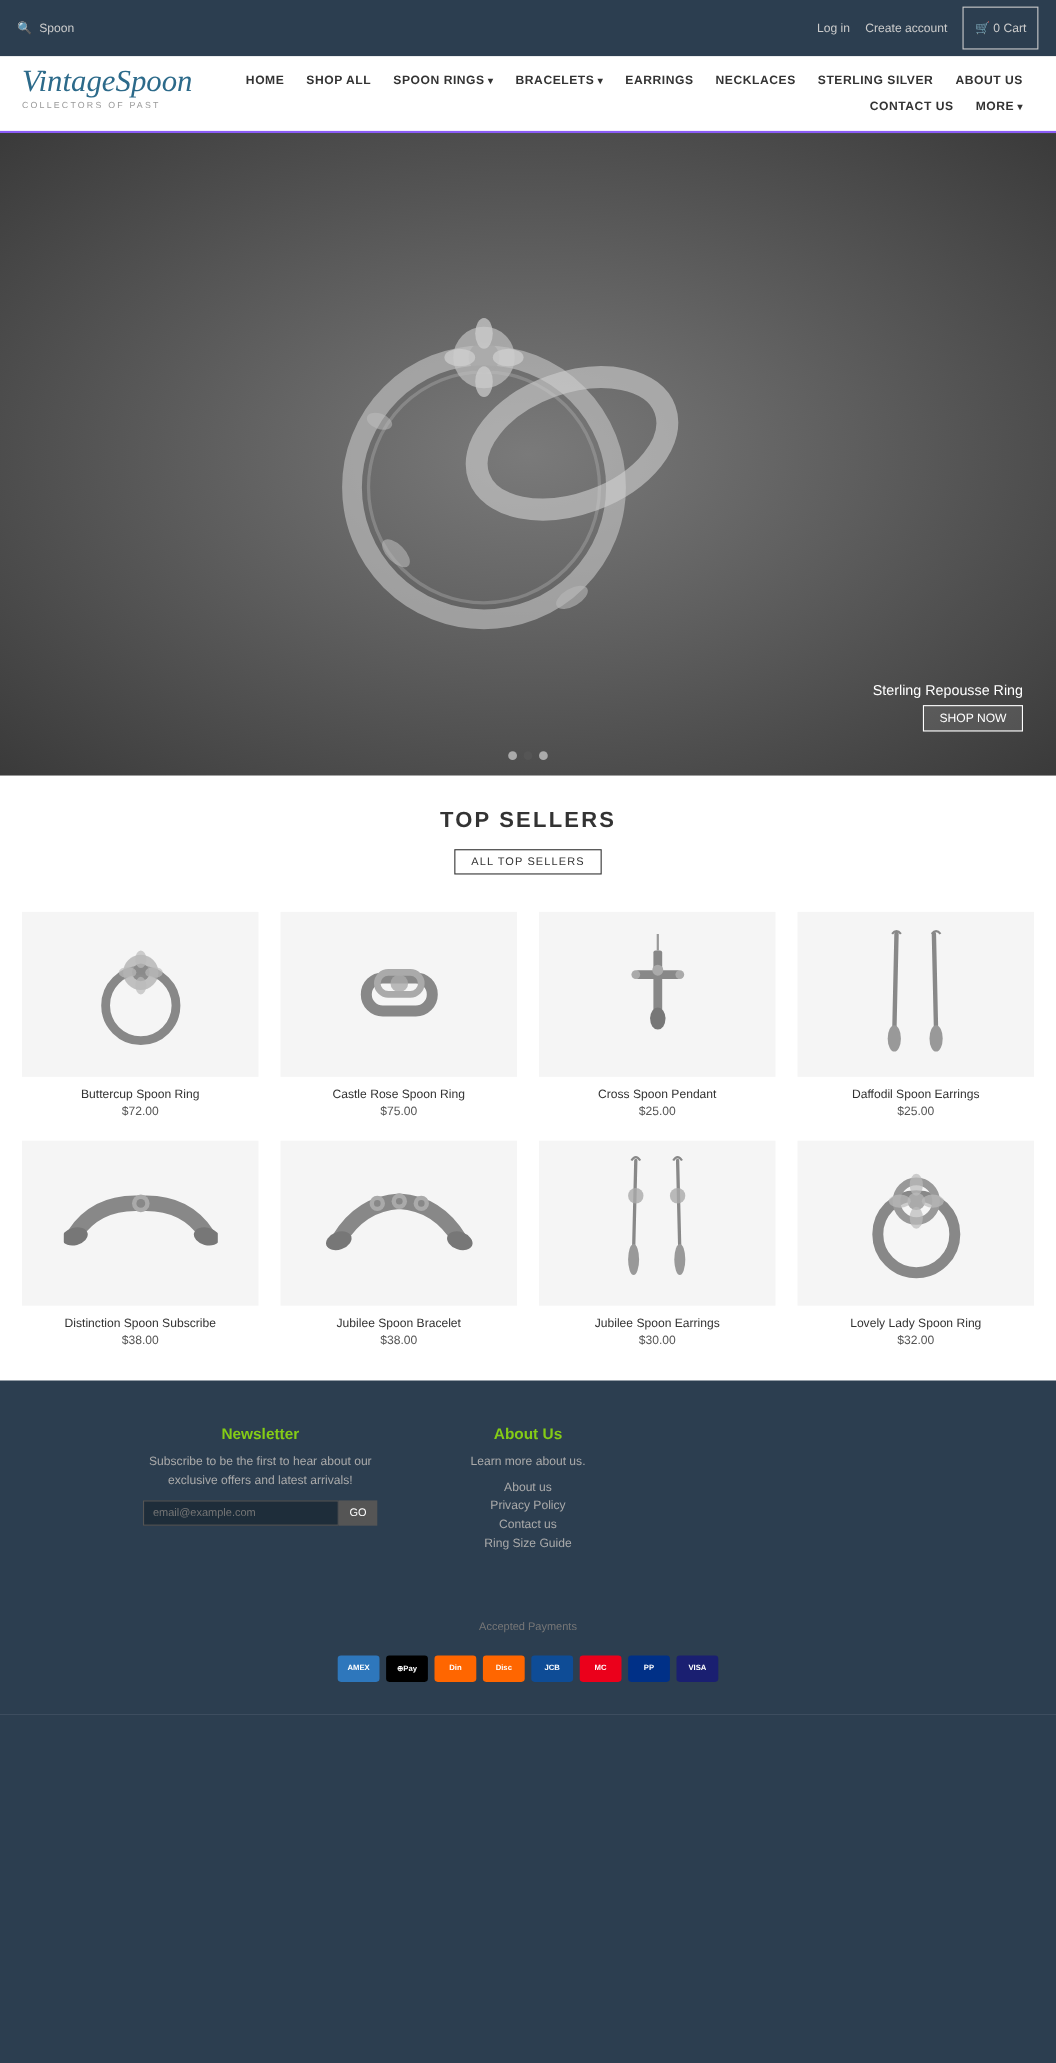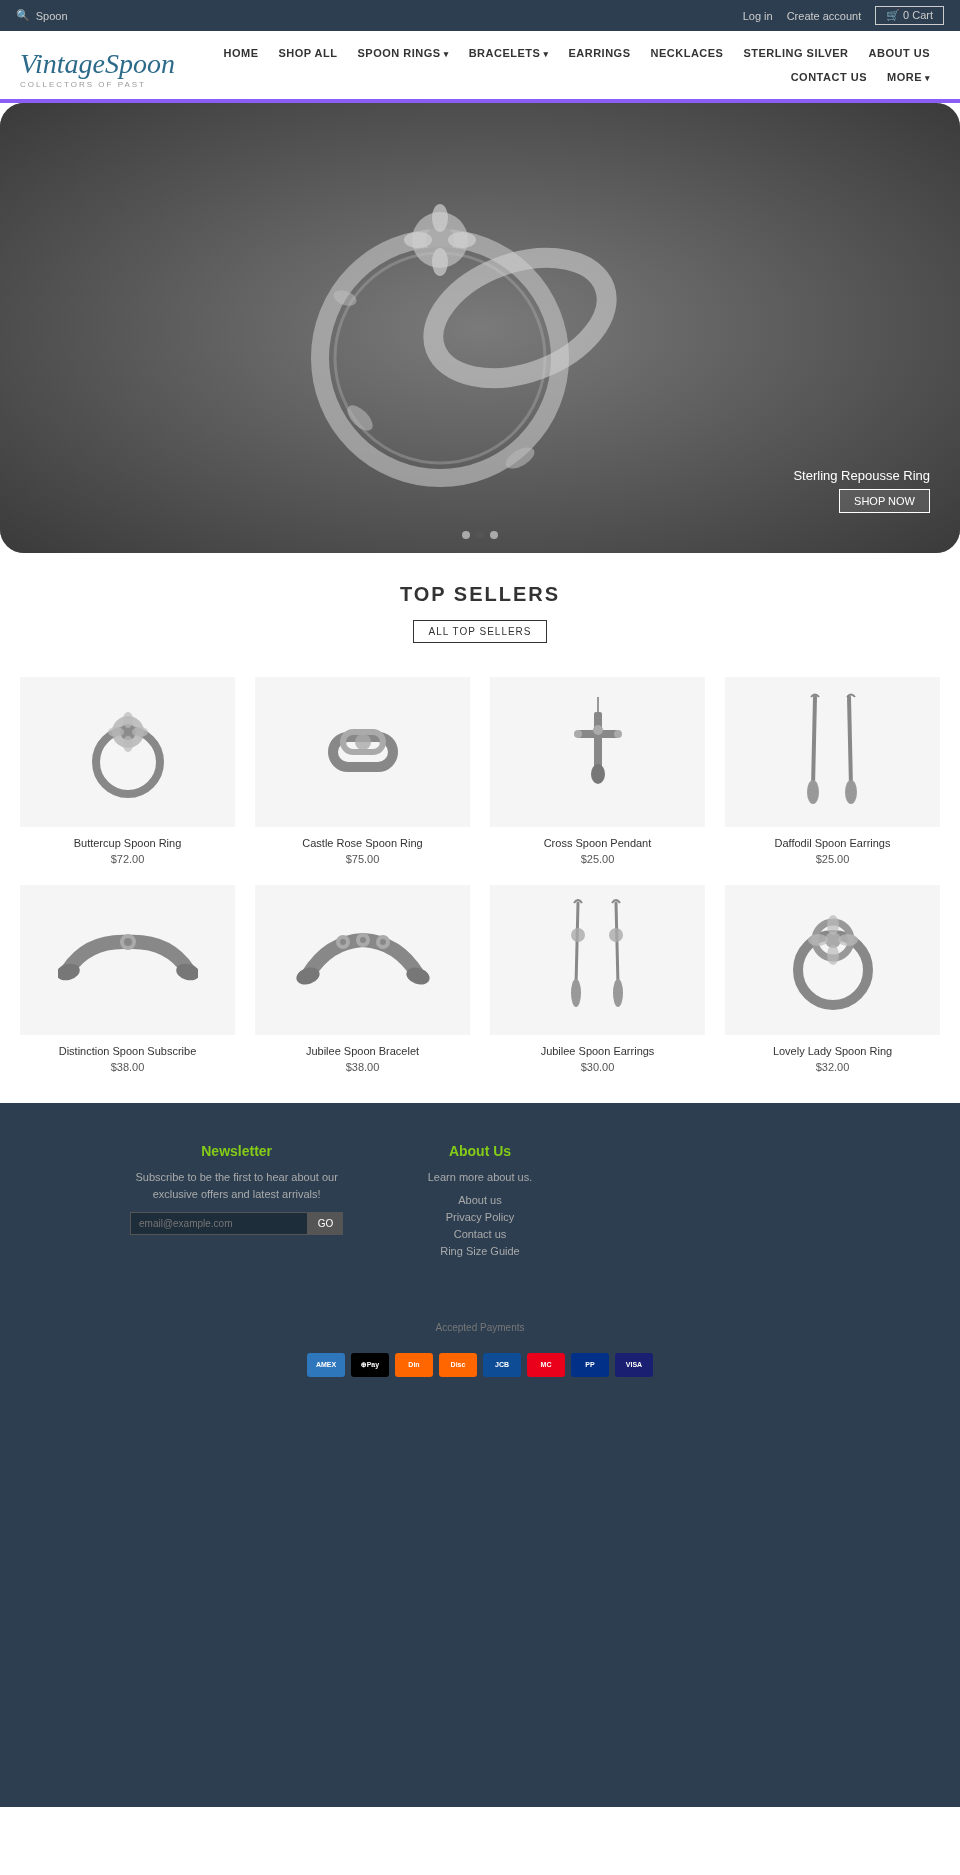--- a/index.html
+++ b/index.html
@@ -13,34 +13,34 @@
       justify-content: space-between;
       align-items: center;
       padding: 6px 16px;
       font-size: 11px;
     }
     .top-bar-left { display: flex; align-items: center; gap: 6px; color: #ccc; }
     .top-bar-right { display: flex; align-items: center; gap: 14px; }
     .top-bar-right a { color: #ccc; text-decoration: none; cursor: pointer; }
     .cart-btn {
       border: 1px solid #ccc;
-      padding: 2px 10px;
+      padding: 12px 10px;
       color: #ccc;
       cursor: pointer;
       background: transparent;
       font-size: 11px;
     }
 
     
     .header {
       display: flex;
-      align-items: flex-end;
+      align-items: flex-start;
       justify-content: space-between;
       padding: 10px 20px;
-      border-bottom: 4px solid #8b5cf6;
+      border-bottom: 2px solid #8b5cf6;
       flex-wrap: wrap;
     }
     .logo-area {
       display: flex;
       flex-direction: column;
       align-items: flex-start;
     }
     .logo-text {
       font-size: 28px;
       font-family: Georgia, serif;
@@ -69,28 +69,27 @@
       color: #333;
       cursor: pointer;
       text-decoration: none;
       white-space: nowrap;
     }
     .nav-item.has-dropdown::after { content: ' ▾'; font-size: 9px; }
 
     
     .hero {
       width: 100%;
-      height: 450px;
+      height: 584px;
       background: linear-gradient(135deg, #3a3a3a 0%, #6b6b6b 40%, #8a8a8a 60%, #555 100%);
       position: relative;
       overflow: hidden;
       display: flex;
       align-items: flex-end;
       justify-content: center;
-      border-radius: 24px;
     }
     .hero-image-placeholder {
       width: 100%;
       height: 100%;
       background: radial-gradient(ellipse at center, #7a7a7a 0%, #3a3a3a 100%);
       position: relative;
       display: flex;
       align-items: center;
       justify-content: center;
     }

